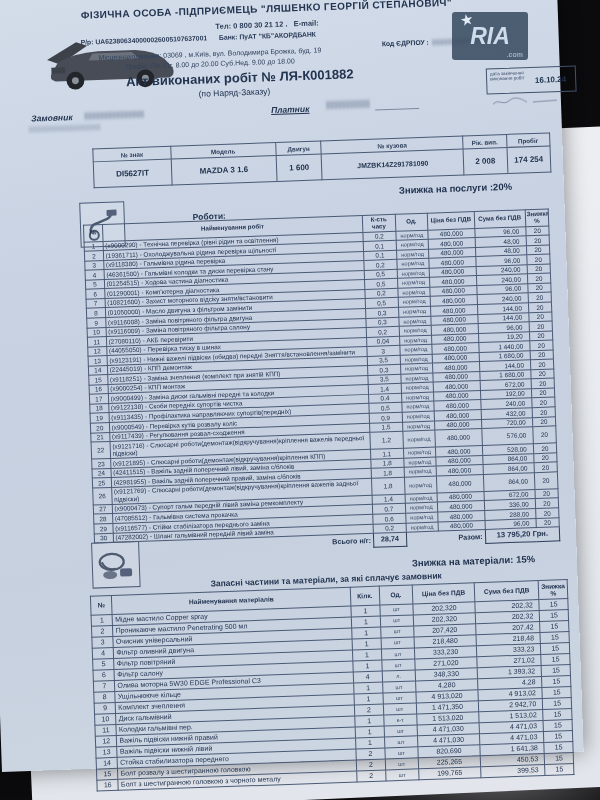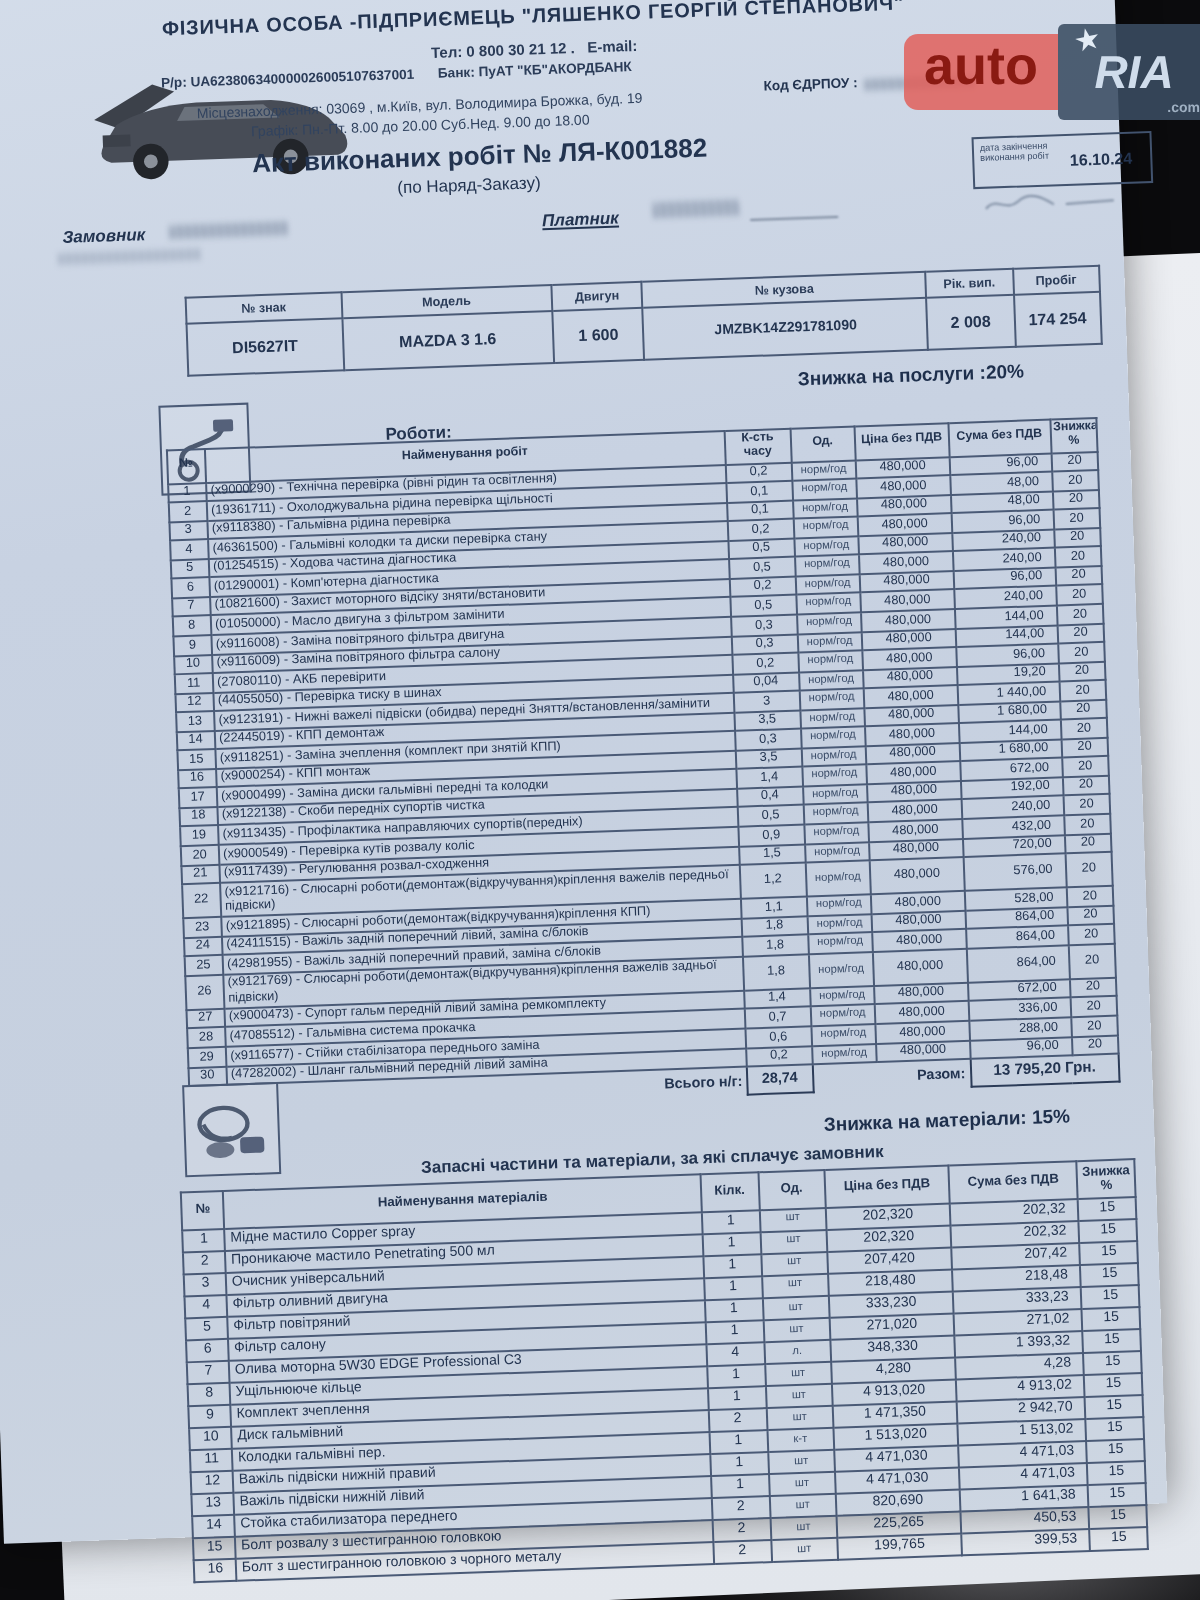--- a/index.html
+++ b/index.html
@@ -677,20 +677,19 @@
             <td class="c-price">199,765</td>
             <td class="c-sum">399,53</td>
             <td class="c-disc">15</td>
           </tr>
         </tbody>
     </table>
 
   </div>
 
   <div class="watermark">
-    <div class="wm-auto">auto</div>
     <div class="wm-ria">
       <span class="wm-star">★</span>
       <span>RIA</span>
       <span class="wm-tld">.com</span>
     </div>
   </div>
 </div>
 
 </body></html>

